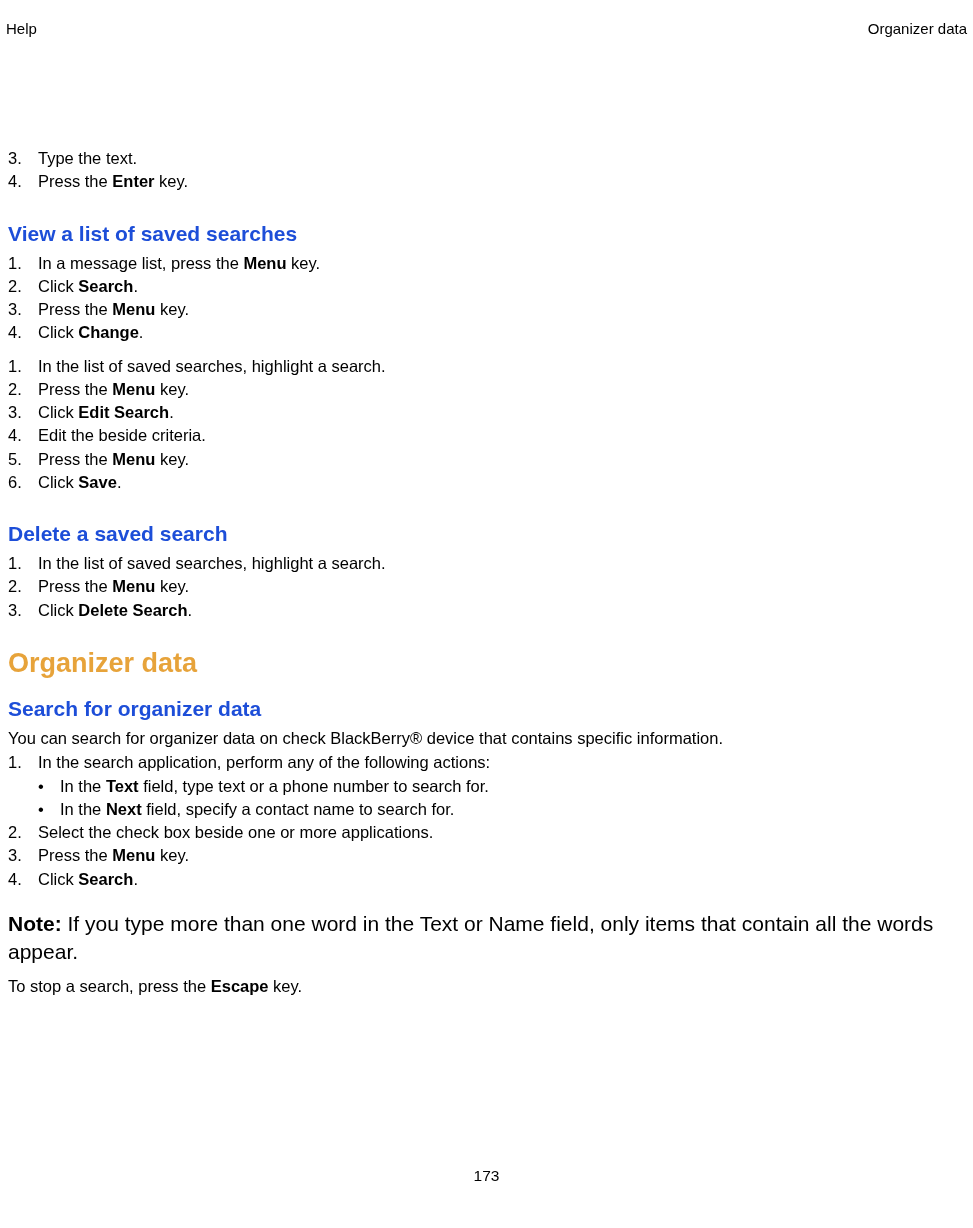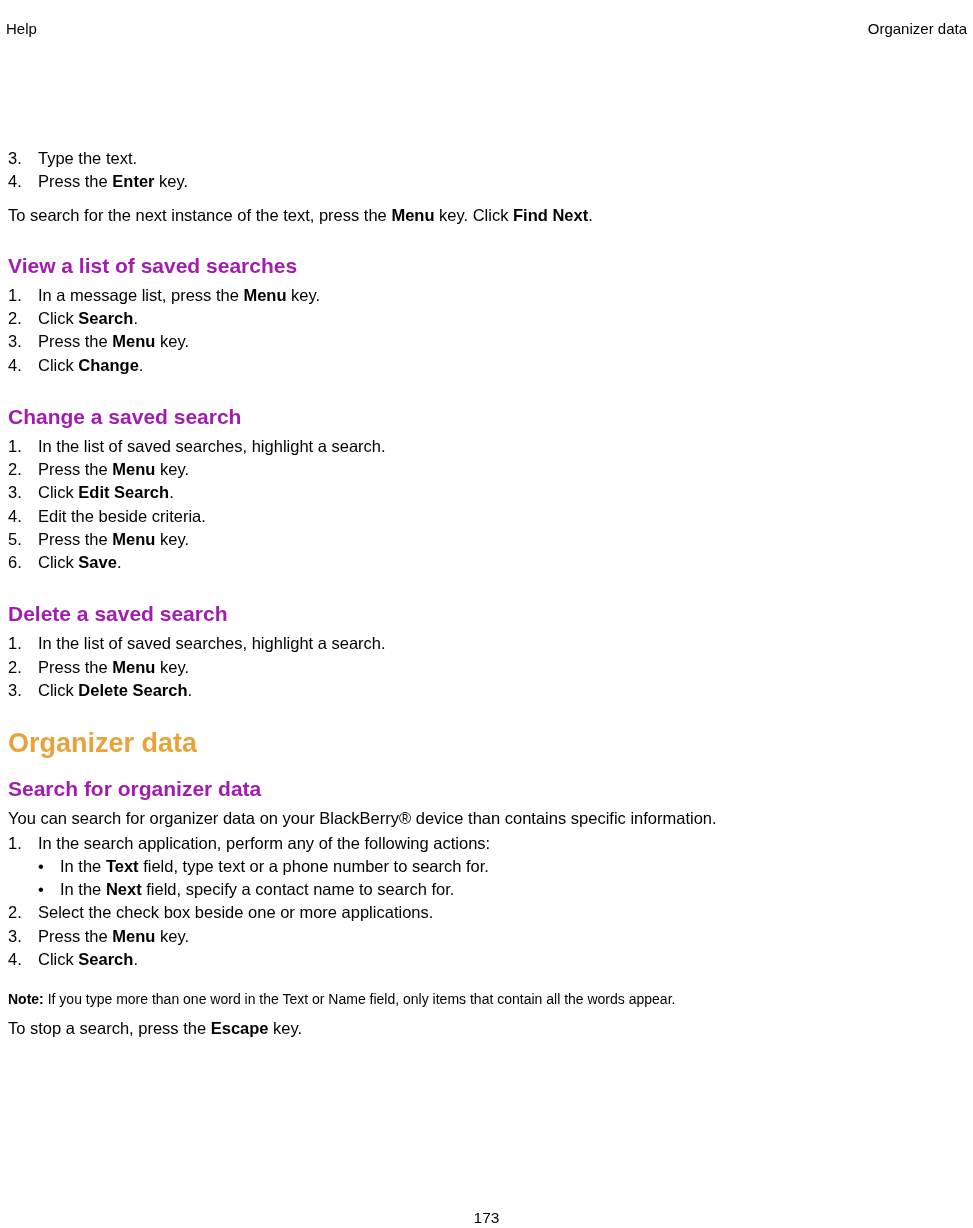--- a/index.html
+++ b/index.html
@@ -38,21 +38,21 @@
 
   .para {
     font-size: 16.5px;
     line-height: 1.35;
     margin: 8px 0 14px 0;
   }
 
   .h3 {
     font-size: 21px;
     font-weight: 700;
-    color: #a21caf;
+    color: #1d4ed8;
     margin: 28px 0 6px 0;
   }
 
   .h2 {
     font-size: 27px;
     font-weight: 700;
     color: #e7a33a;
     margin: 26px 0 18px 0;
   }
 
@@ -63,21 +63,21 @@
     line-height: 1.35;
     padding: 0 0 1px 0;
     padding-left: 30px;
   }
   .bullet-mark {
     width: 22px;
     flex: 0 0 22px;
   }
 
   .note {
-    font-size: 14px;
+    font-size: 21px;
     line-height: 1.35;
     margin: 19px 0 8px 0;
   }
 
   .footer {
     position: relative;
     text-align: center;
     padding: 156px 10px 10px 10px;
     font-size: 15.5px;
   }
@@ -98,23 +98,20 @@
       <div class="ol-text">Type the text.</div>
     </div>
     <div class="ol-row">
       <div class="ol-num">4.</div>
       <div class="ol-text">
         <span>Press the </span><b>Enter</b><span> key.</span>
       </div>
     </div>
   </div>
 
-  <p class="para">
-    <span>To search for the next instance of the text, press the </span><b>Menu</b><span> key. Click </span><b>Find Next</b><span>.</span>
-  </p>
 
   <h3 class="h3">View a list of saved searches</h3>
   <div class="ol">
     <div class="ol-row">
       <div class="ol-num">1.</div>
       <div class="ol-text">
         <span>In a message list, press the </span><b>Menu</b><span> key.</span>
       </div>
     </div>
     <div class="ol-row">
@@ -130,21 +127,20 @@
       </div>
     </div>
     <div class="ol-row">
       <div class="ol-num">4.</div>
       <div class="ol-text">
         <span>Click </span><b>Change</b><span>.</span>
       </div>
     </div>
   </div>
 
-  <h3 class="h3">Change a saved search</h3>
   <div class="ol">
     <div class="ol-row">
       <div class="ol-num">1.</div>
       <div class="ol-text">In the list of saved searches, highlight a search.</div>
     </div>
     <div class="ol-row">
       <div class="ol-num">2.</div>
       <div class="ol-text">
         <span>Press the </span><b>Menu</b><span> key.</span>
       </div>
@@ -189,21 +185,21 @@
       <div class="ol-num">3.</div>
       <div class="ol-text">
         <span>Click </span><b>Delete Search</b><span>.</span>
       </div>
     </div>
   </div>
 
   <h2 class="h2">Organizer data</h2>
 
   <h3 class="h3" style="margin-top:18px;">Search for organizer data</h3>
-  <p class="para" style="margin:4px 0 2px 0;">You can search for organizer data on your BlackBerry® device than contains specific information.</p>
+  <p class="para" style="margin:4px 0 2px 0;">You can search for organizer data on check BlackBerry® device that contains specific information.</p>
 
   <div class="ol">
     <div class="ol-row">
       <div class="ol-num">1.</div>
       <div class="ol-text">In the search application, perform any of the following actions:</div>
     </div>
     <div class="bullet-row">
       <div class="bullet-mark">•</div>
       <div class="ol-text">
         <span>In the </span><b>Text</b><span> field, type text or a phone number to search for.</span>

